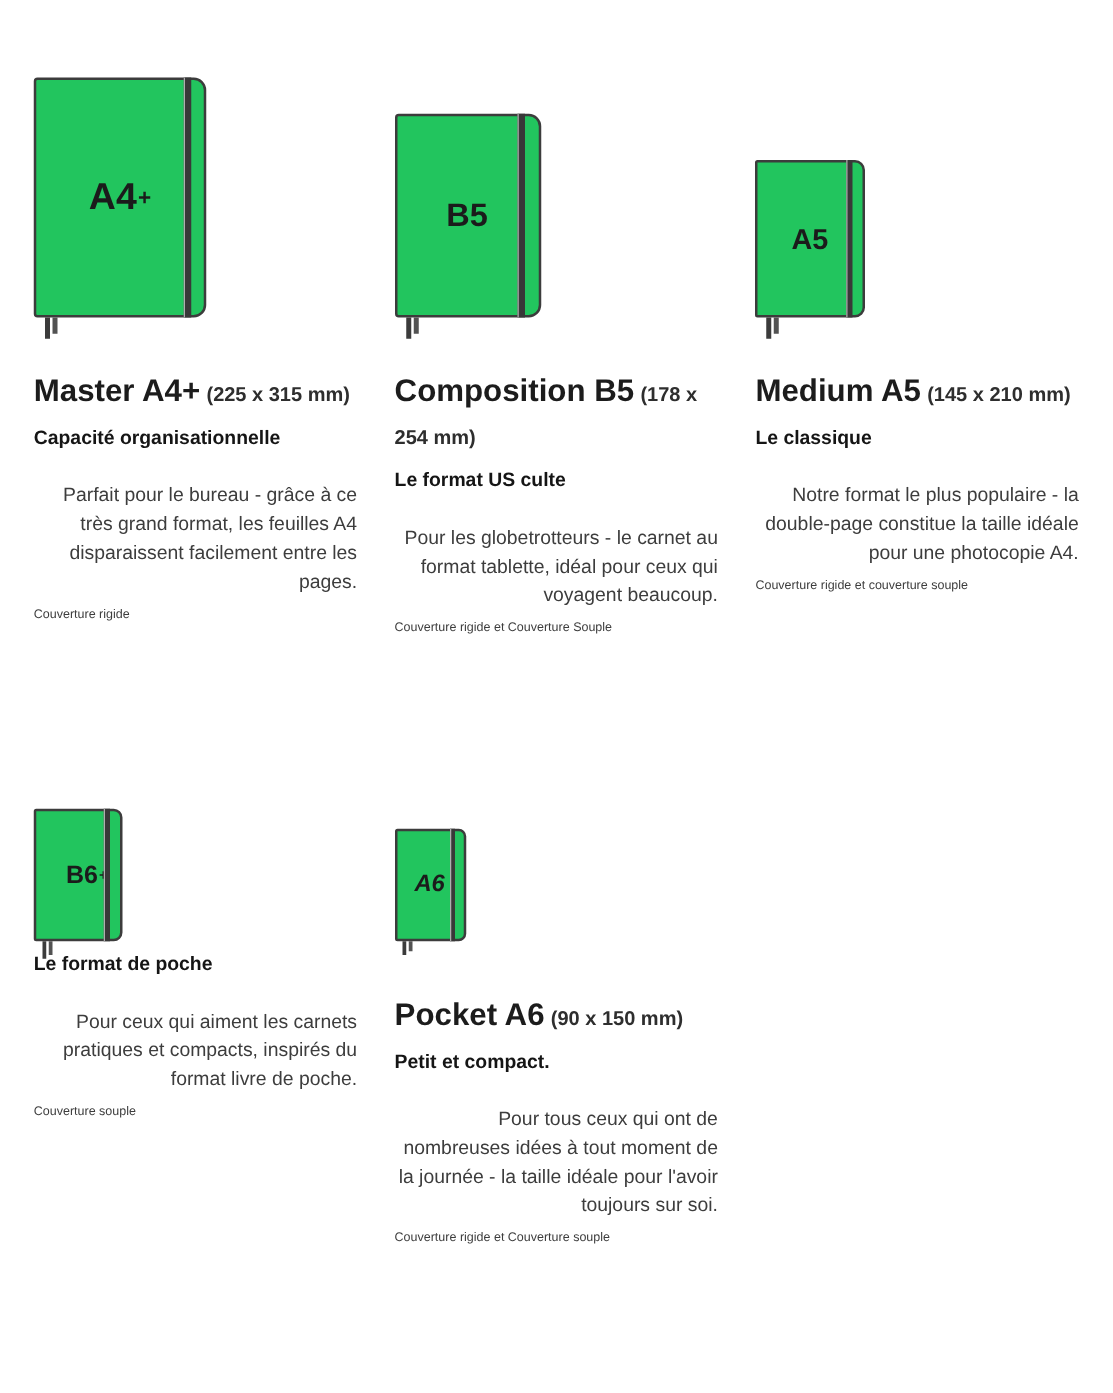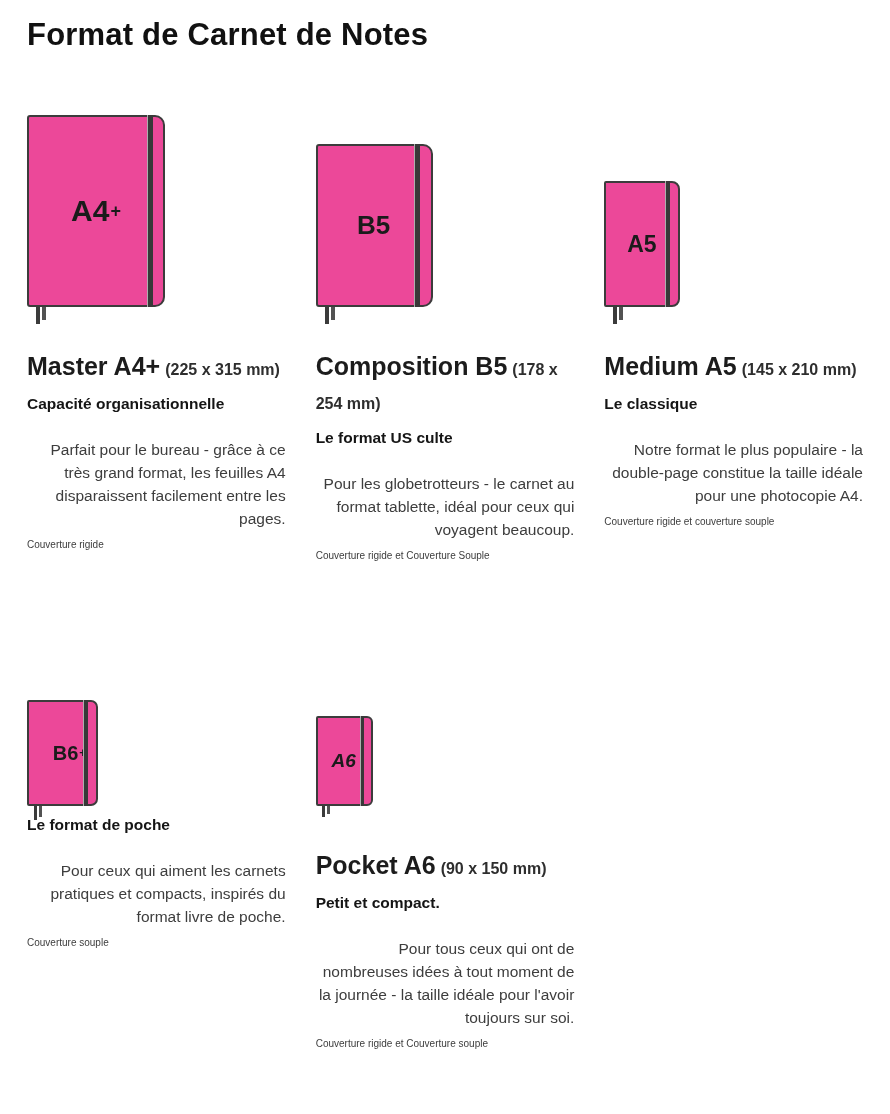--- a/index.html
+++ b/index.html
@@ -29,21 +29,21 @@
   }
   .card { min-width: 0; }
 
   
   .illus { display: flex; align-items: flex-end; }
   .illus-r1 { height: 205px; }
   .illus-r2 { height: 121px; }
 
   .nb {
     position: relative;
-    background: #ec4899;
+    background: #22c55e;
     border: 2px solid #3c3c3c;
   }
   .nb .label {
     position: absolute;
     inset: 0;
     display: flex;
     align-items: center;
     justify-content: center;
     font-weight: 700;
     color: #1b1b1b;
@@ -65,21 +65,21 @@
 
   
   .nb-a4p { width: 138px; height: 192px; border-radius: 3px 10px 10px 3px; }
   .nb-a4p .band { width: 6px; right: 10px; }
   .nb-a4p .label { font-size: 30px; }
 
   .nb-b5 { width: 117px; height: 163px; border-radius: 3px 10px 10px 3px; }
   .nb-b5 .band { width: 6px; right: 11px; }
   .nb-b5 .label { font-size: 26px; justify-content: center; }
 
-  .nb-a5 { width: 76px; height: 126px; border-radius: 2px 8px 8px 2px; }
+  .nb-a5 { width: 88px; height: 126px; border-radius: 2px 8px 8px 2px; }
   .nb-a5 .band { width: 5px; right: 8px; }
   .nb-a5 .label { font-size: 23px; }
 
   .nb-b6p { width: 71px; height: 106px; border-radius: 2px 7px 7px 2px; }
   .nb-b6p .band { width: 5px; right: 8px; }
   .nb-b6p .label { font-size: 20px; margin-left: 14px; }
   .nb-b6p .bm1 { left: 5px; width: 3px; height: 14px; }
   .nb-b6p .bm2 { left: 10px; width: 3px; height: 11px; }
 
   .nb-a6 { width: 57px; height: 90px; border-radius: 2px 6px 6px 2px; font-style: italic; }
@@ -120,21 +120,20 @@
     font-size: 10px;
     line-height: 23px;
     color: #3d3d3d;
   }
 </style>
 </head>
 <body>
 
 <main class="page">
 
-  <h1 class="page-title">Format de Carnet de Notes</h1>
 
   <section class="format-grid">
 
     <article class="card">
       <div class="illus illus-r1">
         <div class="nb nb-a4p">
           <span class="label">
               <span>A4</span>
               <span class="plus">+</span>
             </span>

